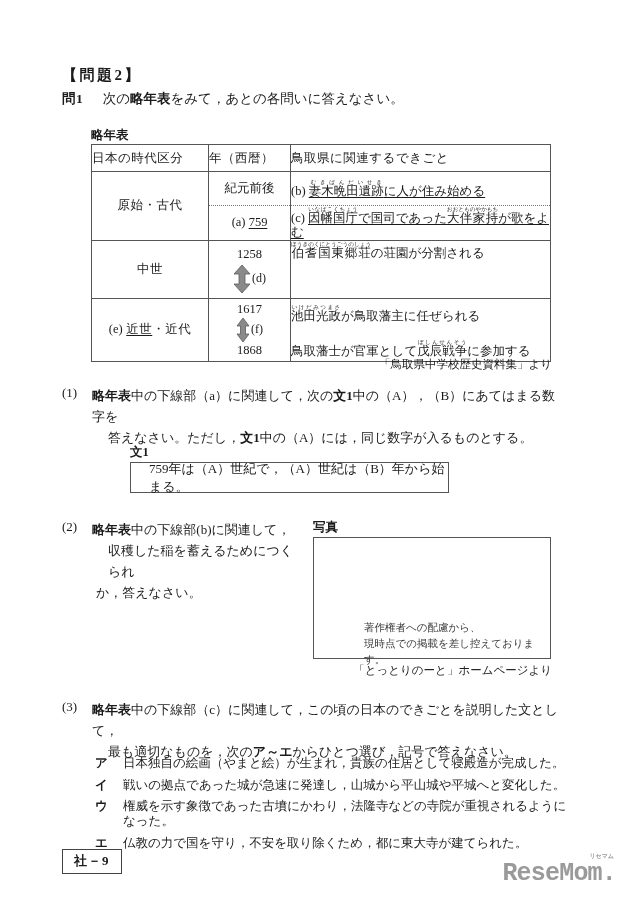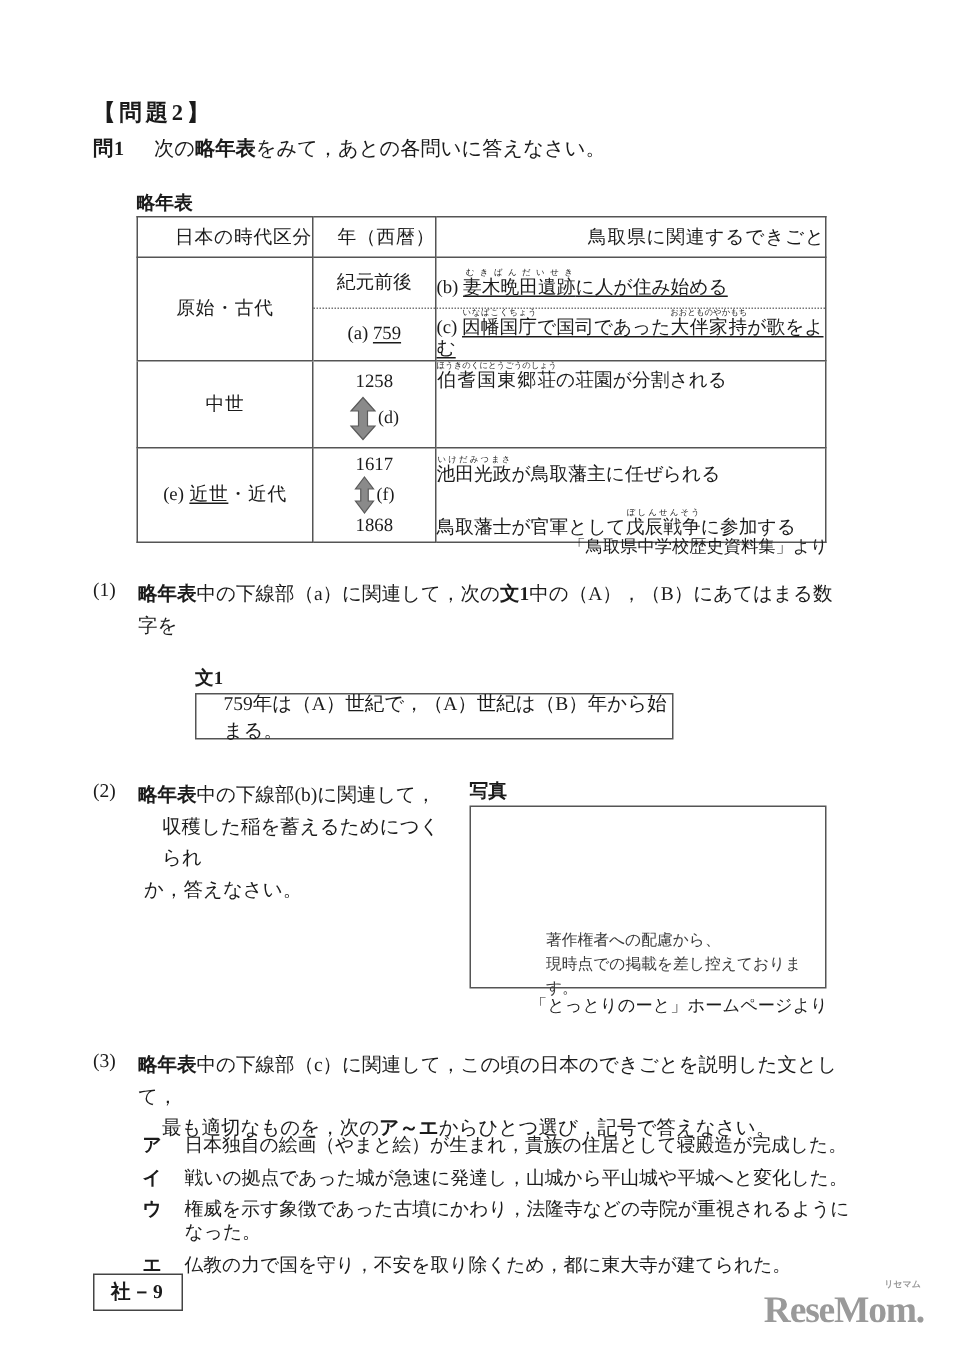--- a/index.html
+++ b/index.html
@@ -63,21 +63,21 @@
     border: 1px solid #555;
     padding: 0;
     vertical-align: middle;
     font-weight: normal;
   }
   .col-era   { width: 117px; }
   .col-year  { width: 82px;  }
   .col-event { width: 260px; }
 
   .th-cell {
-    text-align: right;
+    text-align: left;
     font-size: 12.5px;
     height: 26px;
     letter-spacing: 0.5px;
   }
   .era-cell {
     text-align: center;
     font-size: 12.5px;
     letter-spacing: 0.5px;
   }
   .year-cell {
@@ -225,21 +225,21 @@
     border: 1px solid #444;
     padding: 2px 11px 3px 11px;
     font-size: 13px;
     font-weight: bold;
     letter-spacing: 1px;
   }
   .logo {
     position: absolute;
     right: 24px;
     top: 861px;
-    font-family: Liberation Serif, serif;
+    font-family: Liberation Mono, monospace;
     font-size: 25px;
     font-weight: bold;
     color: #9a9a9a;
     letter-spacing: -0.8px;
     line-height: 1;
   }
   .logo .ruby-top {
     position: absolute;
     right: 2px;
     top: -7px;
@@ -339,20 +339,21 @@
       </td>
     </tr>
   </tbody>
     </table>
 
   <div class="src-line">「鳥取県中学校歴史資料集」より</div>
 
   <div class="q-num q1-num">(1)</div>
   <div class="q q1">
     <div><span class="b">略年表</span>中の下線部（a）に関連して，次の<span class="b">文1</span>中の（A），（B）にあてはまる数字を</div>
+    <div style="margin-left:16px">答えなさい。ただし，<span class="b">文1</span>中の（A）には，同じ数字が入るものとする。</div>
   </div>
 
   <div class="bun1-label">文1</div>
   <div class="bun1-box">
     <span>759年は（A）世紀で，（A）世紀は（B）年から始まる。</span>
   </div>
 
   <div class="q-num q2-num">(2)</div>
   <div class="q q2">
     <div><span class="b">略年表</span>中の下線部(b)に関連して，</div>

